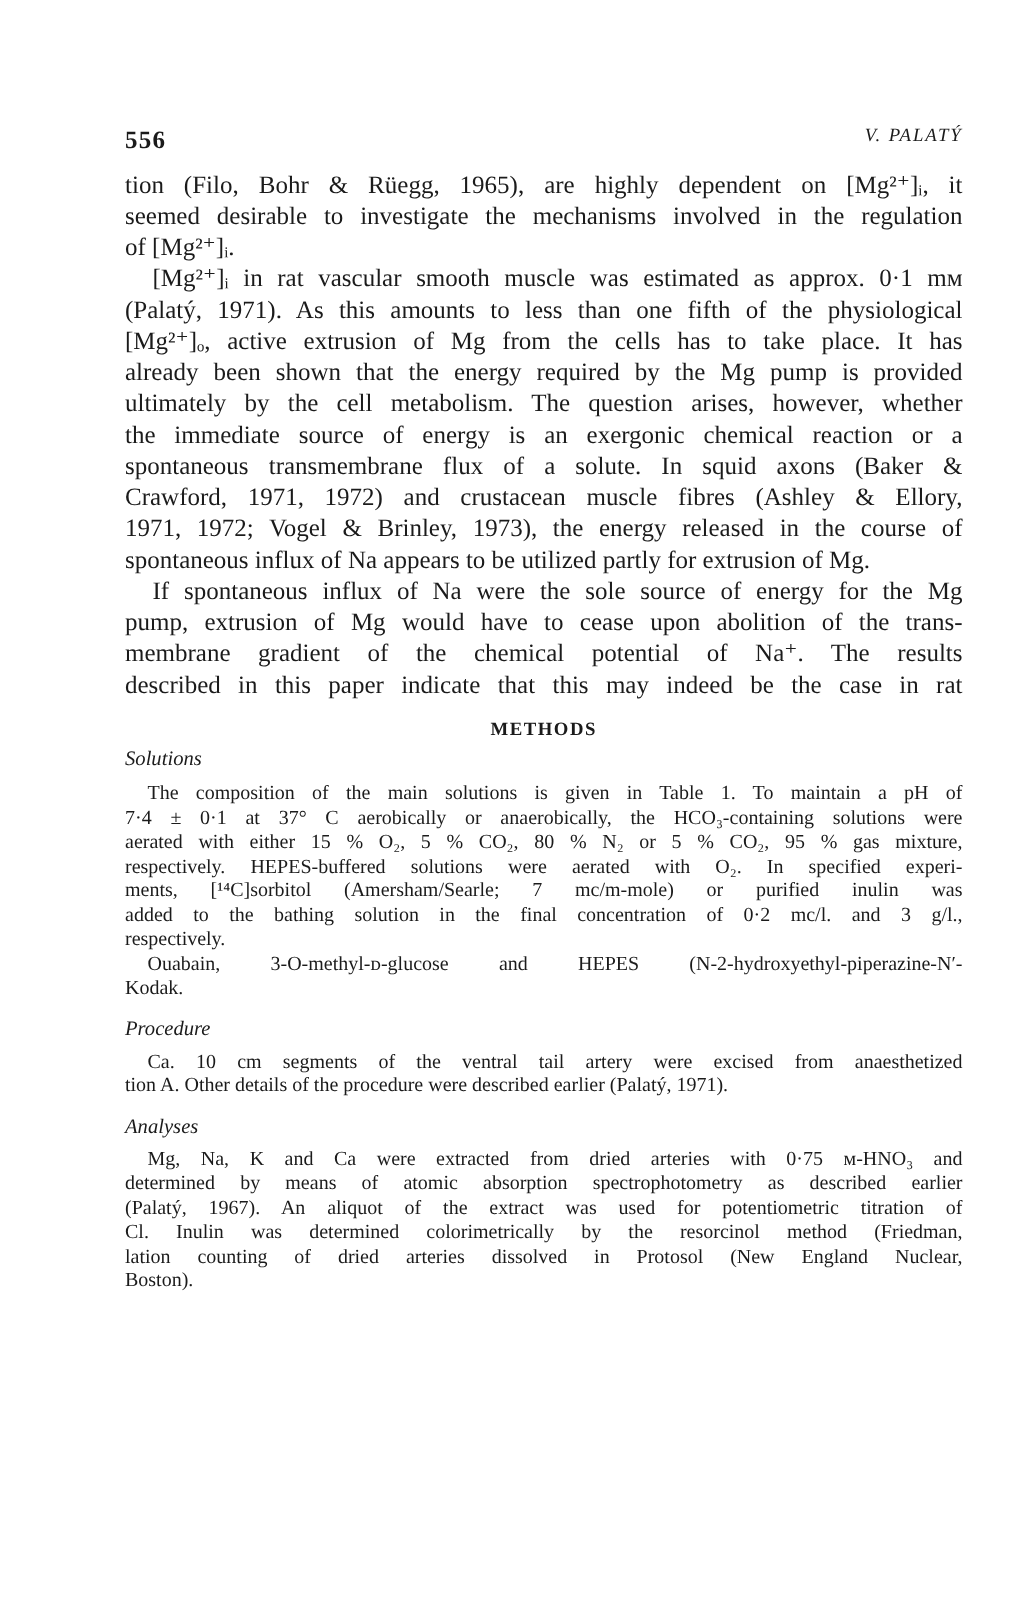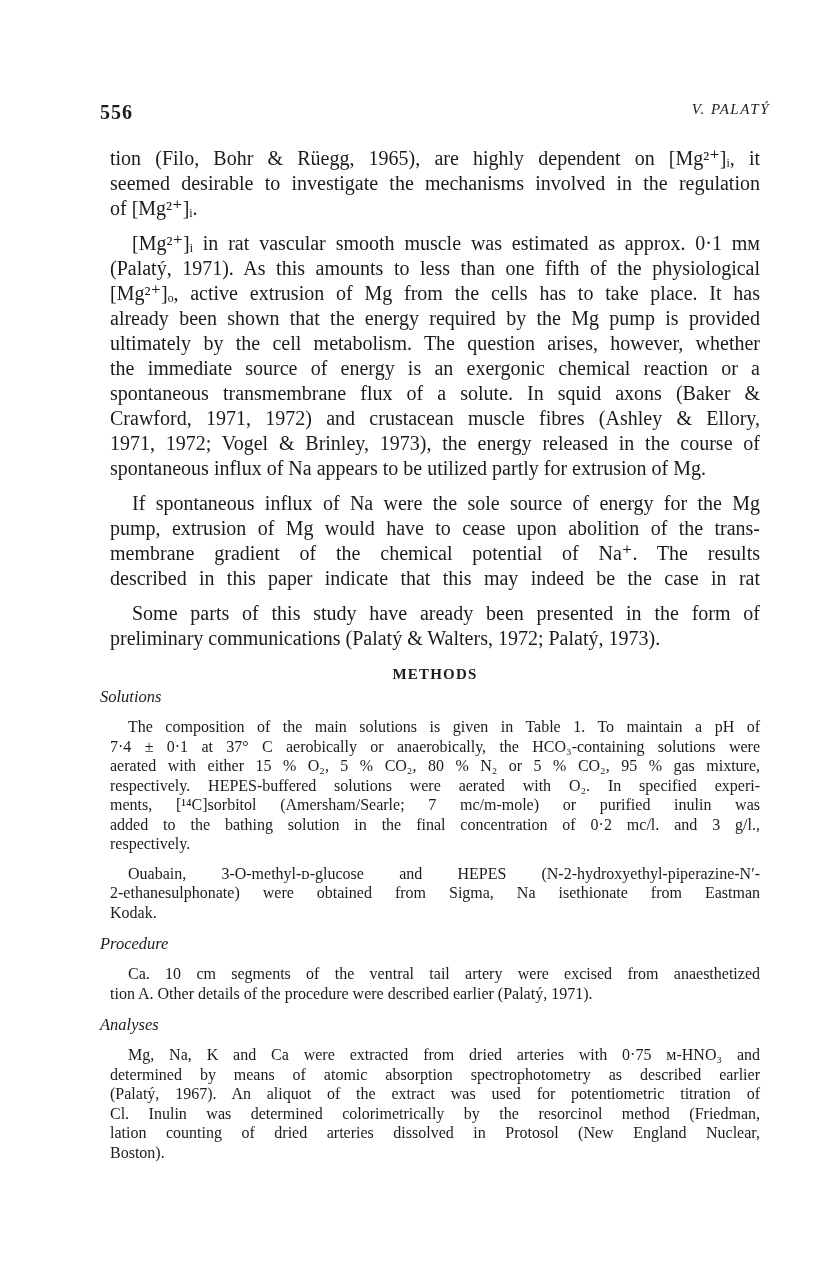--- a/index.html
+++ b/index.html
@@ -24,21 +24,21 @@
   }
   .rtitle {
     font-style: italic;
     font-size: 15px;
     letter-spacing: 1.5px;
   }
   .article {
     position: absolute;
     top: 136px; left: 100px; width: 670px;
   }
-  .para { margin: 10px; }
+  .para { margin: 0; }
   .line {
     text-align: justify;
     text-align-last: justify;
     -moz-text-align-last: justify;
     white-space: normal;
   }
   .line.last { text-align-last: left; -moz-text-align-last: left; }
   .para.indent .line:first-child { text-indent: 22px; }
   .intro .line { font-size: 20px; line-height: 25px; }
   .small .line { font-size: 16px; line-height: 19.5px; }
@@ -85,38 +85,33 @@
         <div class="line">Crawford, 1971, 1972) and crustacean muscle fibres (Ashley &amp; Ellory,</div>
         <div class="line">1971, 1972; Vogel &amp; Brinley, 1973), the energy released in the course of</div>
         <div class="line last">spontaneous influx of Na appears to be utilized partly for extrusion of Mg.</div>
       </div>
       <div class="para intro indent">
         <div class="line">If spontaneous influx of Na were the sole source of energy for the Mg</div>
         <div class="line">pump, extrusion of Mg would have to cease upon abolition of the trans-</div>
         <div class="line">membrane gradient of the chemical potential of Na⁺. The results</div>
         <div class="line">described in this paper indicate that this may indeed be the case in rat</div>
       </div>
-      <div class="para intro indent">
-        <div class="line">Some parts of this study have aready been presented in the form of</div>
-        <div class="line last">preliminary communications (Palatý &amp; Walters, 1972; Palatý, 1973).</div>
-      </div>
       <div class="methods-heading">METHODS</div>
       <div class="section-heading first">Solutions</div>
       <div class="para small indent">
         <div class="line">The composition of the main solutions is given in Table 1. To maintain a pH of</div>
         <div class="line">7·4 ± 0·1 at 37° C aerobically or anaerobically, the HCO₃-containing solutions were</div>
         <div class="line">aerated with either 15 % O₂, 5 % CO₂, 80 % N₂ or 5 % CO₂, 95 % gas mixture,</div>
         <div class="line">respectively. HEPES-buffered solutions were aerated with O₂. In specified experi-</div>
         <div class="line">ments, [¹⁴C]sorbitol (Amersham/Searle; 7 mc/m-mole) or purified inulin was</div>
         <div class="line">added to the bathing solution in the final concentration of 0·2 mc/l. and 3 g/l.,</div>
         <div class="line last">respectively.</div>
       </div>
       <div class="para small indent">
         <div class="line">Ouabain, 3-O-methyl-ᴅ-glucose and HEPES (N-2-hydroxyethyl-piperazine-N′-</div>
-        <div class="line">2-ethanesulphonate) were obtained from Sigma, Na isethionate from Eastman</div>
         <div class="line last">Kodak.</div>
       </div>
       <div class="section-heading">Procedure</div>
       <div class="para small indent">
         <div class="line">Ca. 10 cm segments of the ventral tail artery were excised from anaesthetized</div>
         <div class="line last">tion A. Other details of the procedure were described earlier (Palatý, 1971).</div>
       </div>
       <div class="section-heading">Analyses</div>
       <div class="para small indent">
         <div class="line">Mg, Na, K and Ca were extracted from dried arteries with 0·75 ᴍ-HNO₃ and</div>

